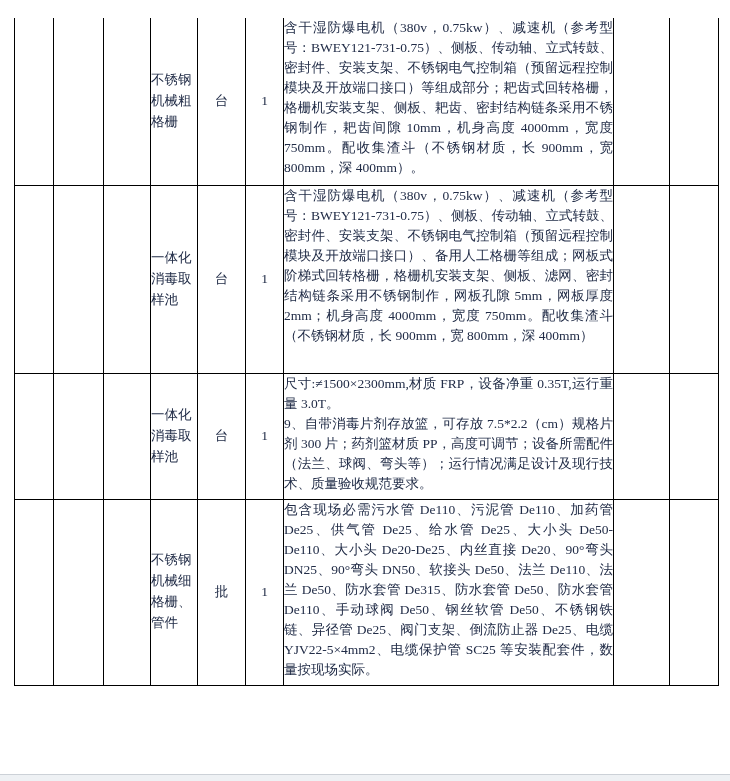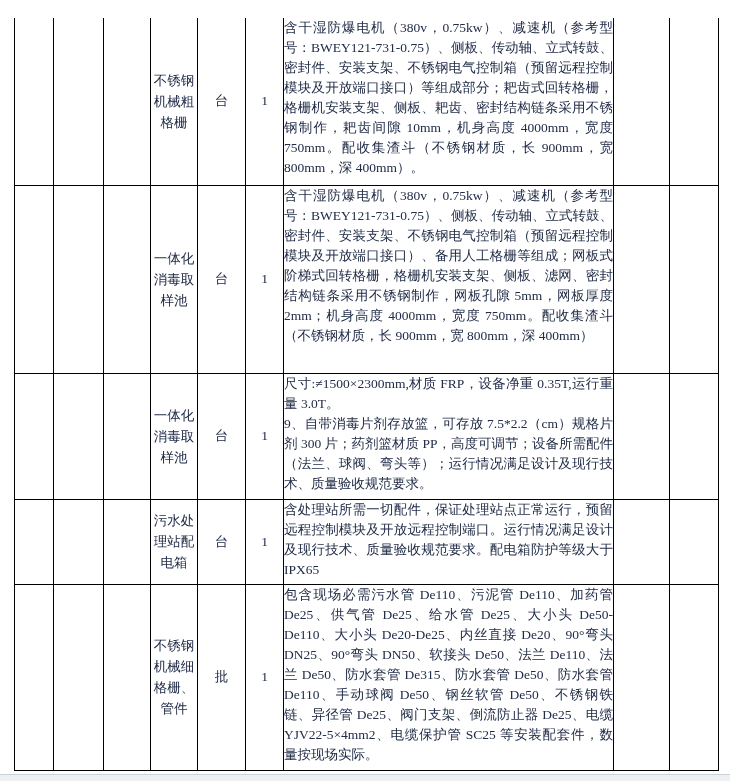--- a/index.html
+++ b/index.html
@@ -27,23 +27,24 @@
     color:var(--c-text);
     overflow:hidden;
   }
   table.spec tr:first-child td{border-top:none;}
   tr.r0{height:167px;}
   tr.r1{height:188px;}
   tr.r2{height:126px;}
   tr.r3{height:85px;}
   tr.r4{height:186px;}
   td.name-cell{
-    text-align:center;vertical-align:middle;
+    vertical-align:middle;
     padding:0 7px;line-height:21px;
     word-break:break-word;
+    font-family:Liberation Mono, monospace;
   }
   td.unit-cell,td.qty-cell{
     text-align:center;vertical-align:middle;line-height:20px;
   }
   td.desc-cell{
     vertical-align:top;
     padding:1px 4px 0 5px;
     line-height:20px;
     text-align:justify;
     white-space:pre-wrap;
@@ -99,31 +100,20 @@
       <td class="empty-cell"></td>
       <td class="empty-cell"></td>
       <td class="name-cell">一体化消毒取样池</td>
       <td class="unit-cell">台</td>
       <td class="qty-cell">1</td>
       <td class="desc-cell">尺寸:≠1500×2300mm,材质 FRP，设备净重 0.35T,运行重量 3.0T。
 9、自带消毒片剂存放篮，可存放 7.5*2.2（cm）规格片剂 300 片；药剂篮材质 PP，高度可调节；设备所需配件（法兰、球阀、弯头等）；运行情况满足设计及现行技术、质量验收规范要求。</td>
       <td class="empty-cell"></td>
       <td class="empty-cell"></td>
     </tr>
-    <tr class="r3">
-      <td class="empty-cell"></td>
-      <td class="empty-cell"></td>
-      <td class="empty-cell"></td>
-      <td class="name-cell">污水处理站配电箱</td>
-      <td class="unit-cell">台</td>
-      <td class="qty-cell">1</td>
-      <td class="desc-cell">含处理站所需一切配件，保证处理站点正常运行，预留远程控制模块及开放远程控制端口。运行情况满足设计及现行技术、质量验收规范要求。配电箱防护等级大于 IPX65</td>
-      <td class="empty-cell"></td>
-      <td class="empty-cell"></td>
-    </tr>
     <tr class="r4">
       <td class="empty-cell"></td>
       <td class="empty-cell"></td>
       <td class="empty-cell"></td>
       <td class="name-cell">不锈钢机械细格栅、管件</td>
       <td class="unit-cell">批</td>
       <td class="qty-cell">1</td>
       <td class="desc-cell">包含现场必需污水管 De110、污泥管 De110、加药管 De25、供气管 De25、给水管 De25、大小头 De50-De110、大小头 De20-De25、内丝直接 De20、90°弯头 DN25、90°弯头 DN50、软接头 De50、法兰 De110、法兰 De50、防水套管 De315、防水套管 De50、防水套管 De110、手动球阀 De50、钢丝软管 De50、不锈钢铁链、异径管 De25、阀门支架、倒流防止器 De25、电缆 YJV22-5×4mm2、电缆保护管 SC25 等安装配套件，数量按现场实际。</td>
       <td class="empty-cell"></td>
       <td class="empty-cell"></td>

